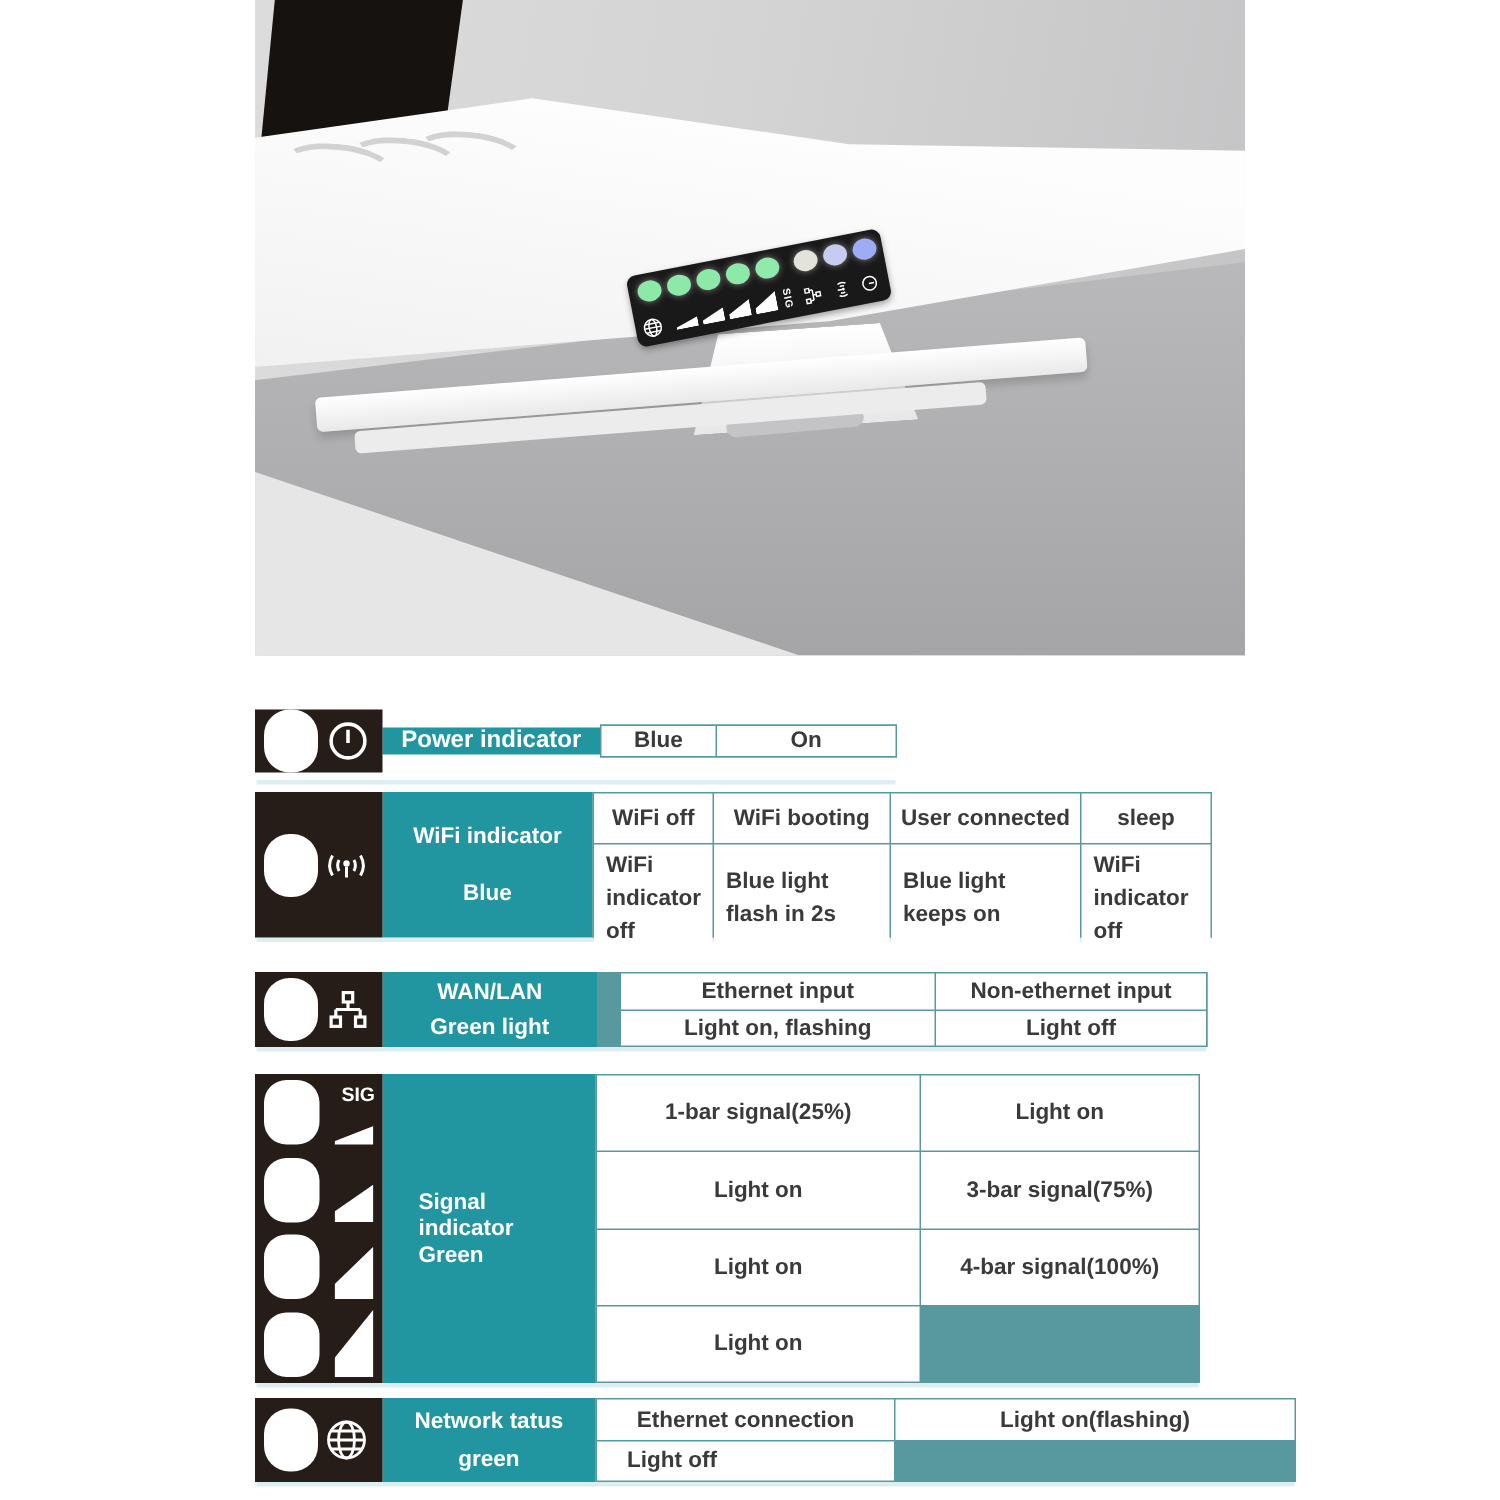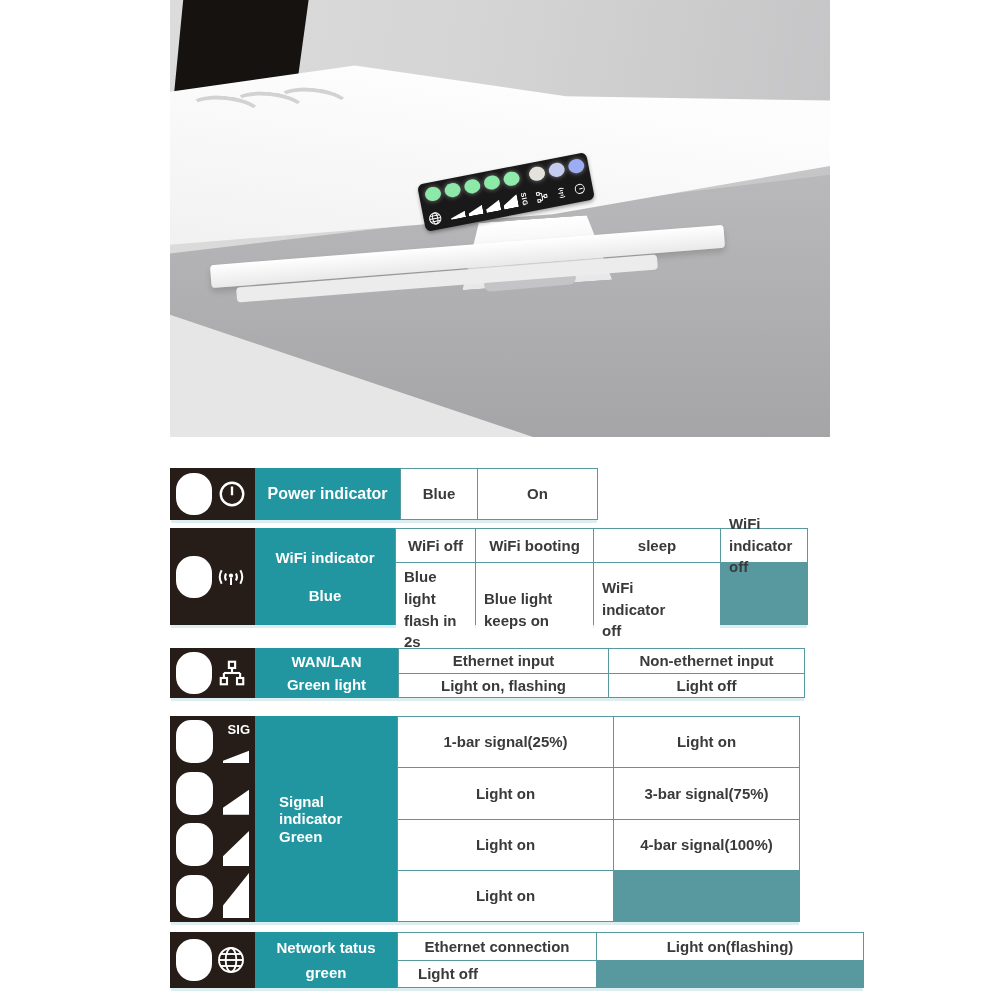--- a/index.html
+++ b/index.html
@@ -54,21 +54,21 @@
   .s-power{left:153px;bottom:7px;transform:rotate(90deg);}
   .s-sig{position:absolute;left:96px;bottom:10px;color:#fff;font-size:7px;font-weight:bold;
          transform:rotate(90deg);letter-spacing:.5px;}
   .sb{position:absolute;bottom:7px;width:15px;background:#fff;
       clip-path:polygon(0 100%,100% 100%,100% 0,0 70%);}
   .sb1{left:27px;height:7px;clip-path:polygon(0 100%,100% 100%,100% 8%,0 80%);}
   .sb2{left:45px;height:9px;} .sb3{left:63px;height:11px;} .sb4{left:81px;height:13px;}
 
   
   .block{position:absolute;display:flex;box-shadow:0 4px 0 -1px rgba(130,195,200,.28);}
-  .b1{left:170px;top:468px;width:428px;height:52px;}
+  .b1{left:170px;top:468px;width:428px;height:52px;align-items:center;}
   .b2{left:170px;top:528px;width:638px;height:97px;}
   .b3{left:170px;top:648px;width:635px;height:50px;}
   .b4{left:170px;top:716px;width:630px;height:206px;}
   .b5{left:170px;top:932px;width:694px;height:56px;}
 
   .panel{width:85px;flex:0 0 85px;background:var(--panel);display:flex;align-items:center;
          justify-content:space-between;padding:0 8px 0 6px;position:relative;}
   .oval{width:36px;height:42px;background:#fff;border-radius:17px;flex:0 0 auto;}
   .picon{display:inline-flex;flex:0 0 auto;}
   .picon svg{display:block;}
@@ -86,21 +86,21 @@
         display:flex;flex-direction:column;justify-content:space-evenly;align-items:center;
         text-align:center;line-height:1.15;}
   .tw1{flex:0 0 145px;justify-content:center;font-size:16px;}
   .tw2{flex:0 0 140px;} .tw3{flex:0 0 143px;}
   .tw4{flex:0 0 142px;justify-content:center;align-items:flex-start;padding-left:24px;text-align:left;}
   .tw5{flex:0 0 142px;}
 
   .grid{flex:1;display:grid;gap:1px;background:var(--bd);border:1px solid var(--bd);}
   .g1{grid-template-columns:76px 1fr;}
   .g2{grid-template-columns:79px 117px 126px 1fr;grid-template-rows:33px 1fr;}
-  .g3{grid-template-columns:209px 1fr;grid-auto-rows:1fr;}
+  .g3{grid-template-columns:209px 1fr;grid-auto-rows:1fr;padding-left:15px;}
   .g4{grid-template-columns:215px 1fr;grid-template-rows:repeat(4,1fr);}
   .g5{grid-template-columns:198px 1fr;grid-auto-rows:1fr;}
   .cell{background:#fff;color:var(--txt);font-size:15px;font-weight:bold;
         display:flex;align-items:center;justify-content:center;text-align:center;line-height:1.3;}
   .ml{white-space:pre-line;justify-content:flex-start;text-align:left;padding:3px 4px 3px 8px;
       align-items:center;line-height:1.45;}
   .align-left{justify-content:flex-start;text-align:left;padding-left:20px;}
 </style>
 </head>
 <body>
@@ -207,20 +207,21 @@
         </svg>
       </span>
     </div>
     <div class="teal tw2">
       <span>WiFi indicator</span>
       <span>Blue</span>
     </div>
     <div class="grid g2">
       <div class="cell">WiFi off</div>
       <div class="cell">WiFi booting</div>
+      <div class="cell">User connected</div>
       <div class="cell">sleep</div>
       <div class="cell ml">WiFi
 indicator
 off</div>
       <div class="cell ml">Blue light
 flash in 2s</div>
       <div class="cell ml">Blue light
 keeps on</div>
       <div class="cell ml">WiFi
 indicator

